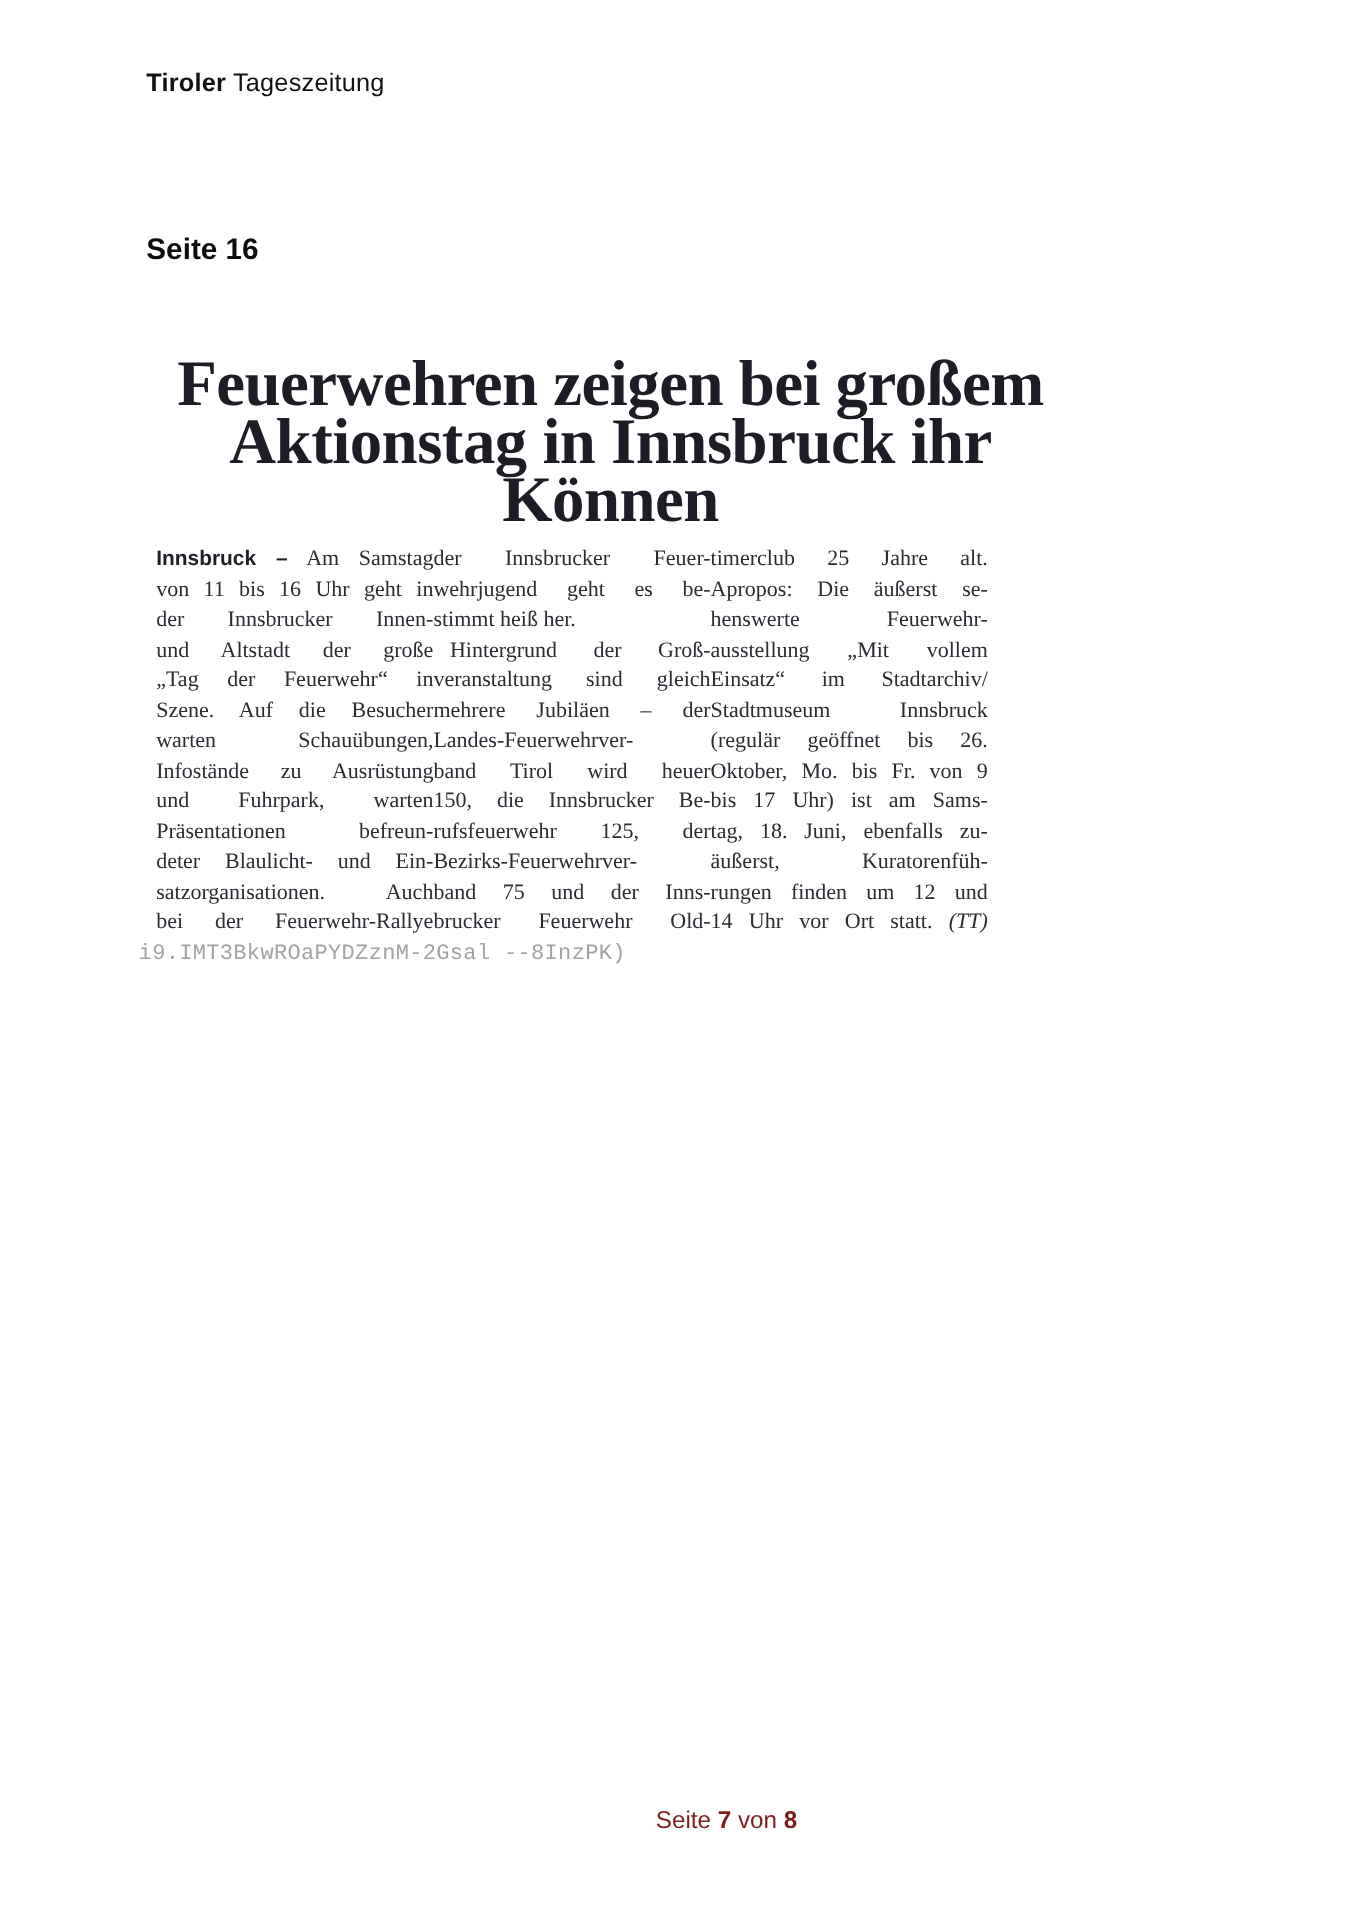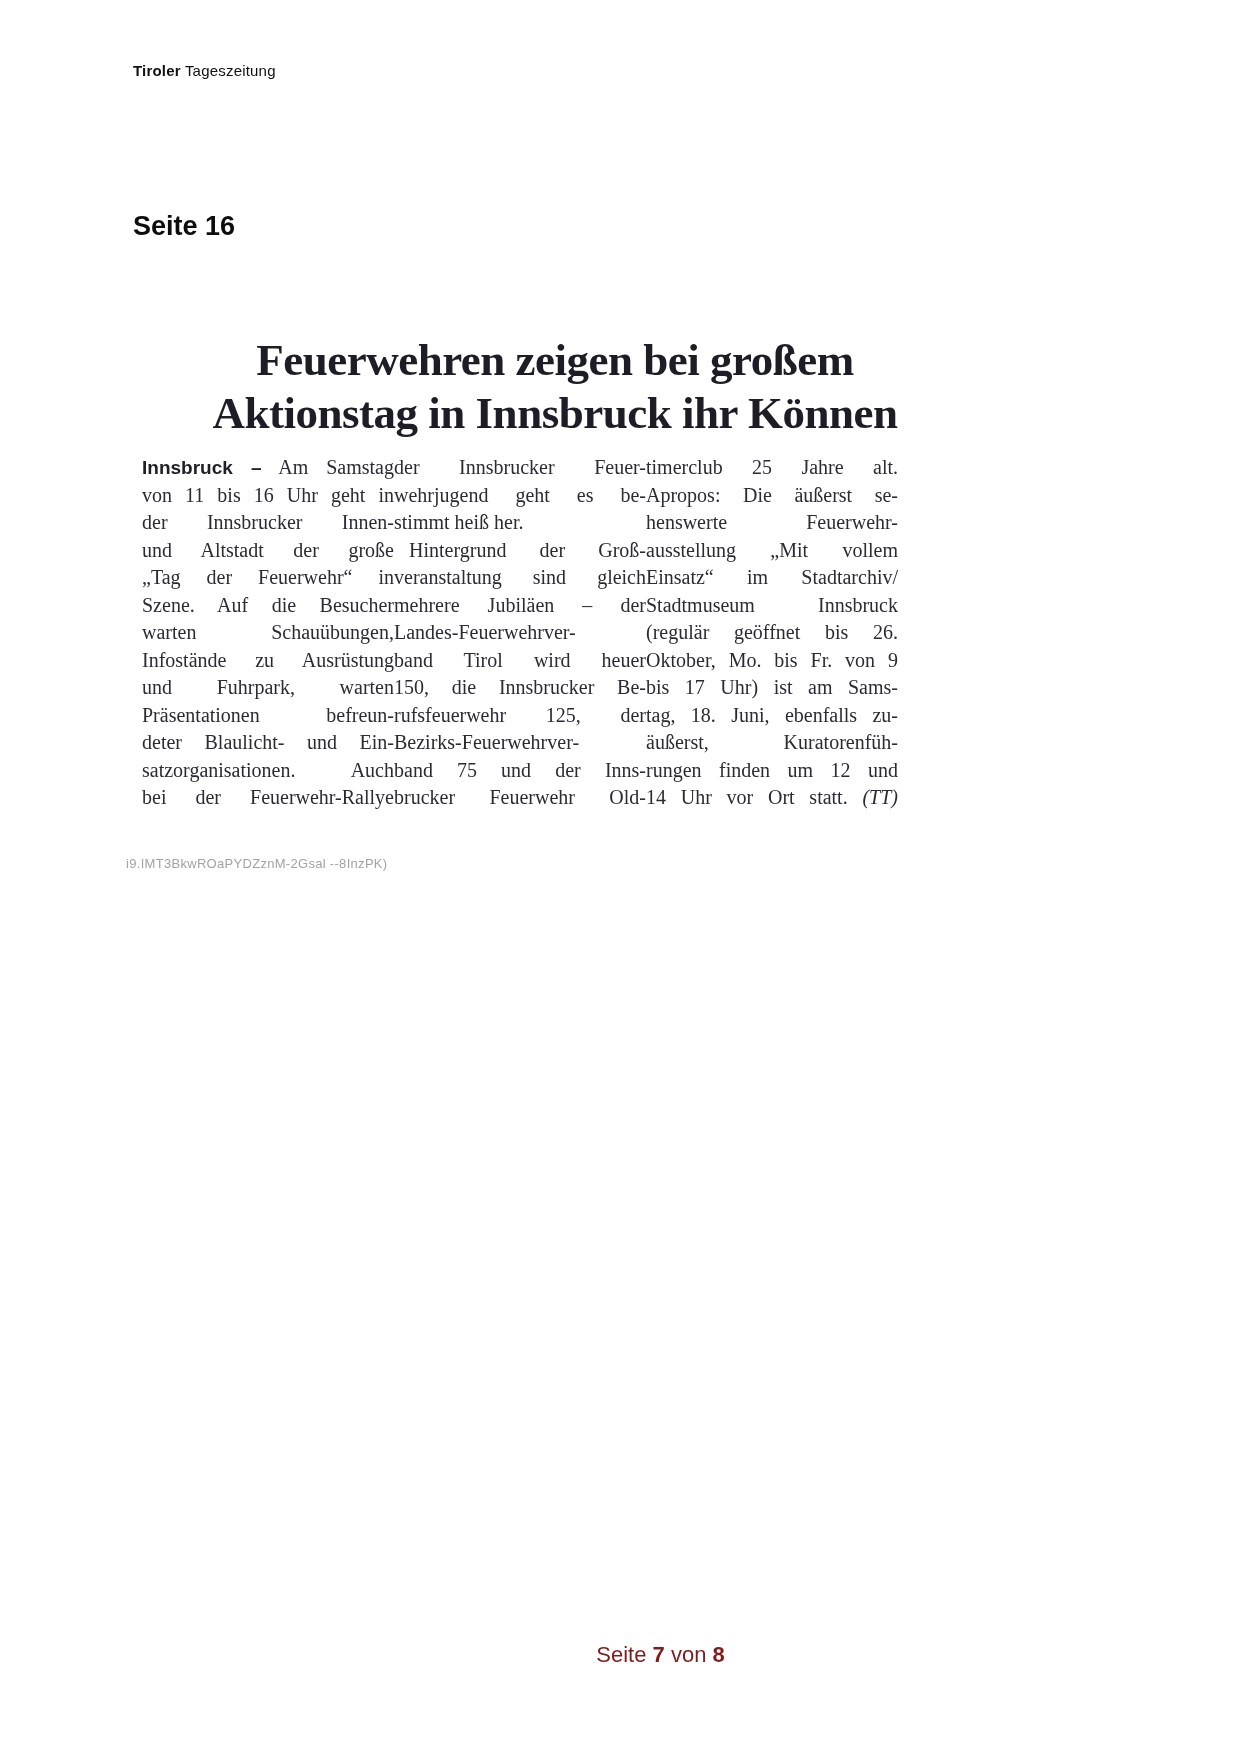--- a/index.html
+++ b/index.html
@@ -10,21 +10,21 @@
     background: #ffffff;
     font-family: "Liberation Sans", sans-serif;
     color: #1a1a1a;
     overflow: hidden;
   }
 
   
   .masthead {
     position: absolute;
     left: 133px; top: 62px;
-    font-size: 15px;
+    font-size: 23px;
     letter-spacing: 0.2px;
     color: #111;
   }
   .masthead .b { font-weight: bold; }
 
   
   .summary {
     position: absolute;
     left: 133px; top: 208px;
     width: 960px;
@@ -34,25 +34,25 @@
     color: #0d0d0d;
   }
 
   
   .clipping {
     position: absolute;
     left: 142px; top: 322px;
     width: 826px;
   }
   .headline {
-    margin: 12px;
+    margin: 0;
     text-align: center;
     font-family: "Liberation Serif", serif;
     font-weight: bold;
-    font-size: 45px;
+    font-size: 59px;
     line-height: 53px;
     color: #1d1d26;
     letter-spacing: -0.5px;
   }
   .headline span { display: block; }
 
   .cols {
     margin-top: 14px;
     display: flex;
   }
@@ -75,23 +75,24 @@
     font-weight: bold;
     font-size: 19px;
     color: #1f1f27;
   }
   .it { font-style: italic; }
 
   
   .watermark {
     position: absolute;
     left: 126px; top: 856px;
-    font-size: 13px;
+    font-size: 20px;
     color: #a3a3a6;
     letter-spacing: 0.3px;
+    font-family: Liberation Mono, monospace;
   }
 
   
   .footer {
     position: absolute;
     left: 0; top: 1642px;
     width: 100%;
     text-align: center;
     font-size: 22px;
     color: #7f1d1d;

